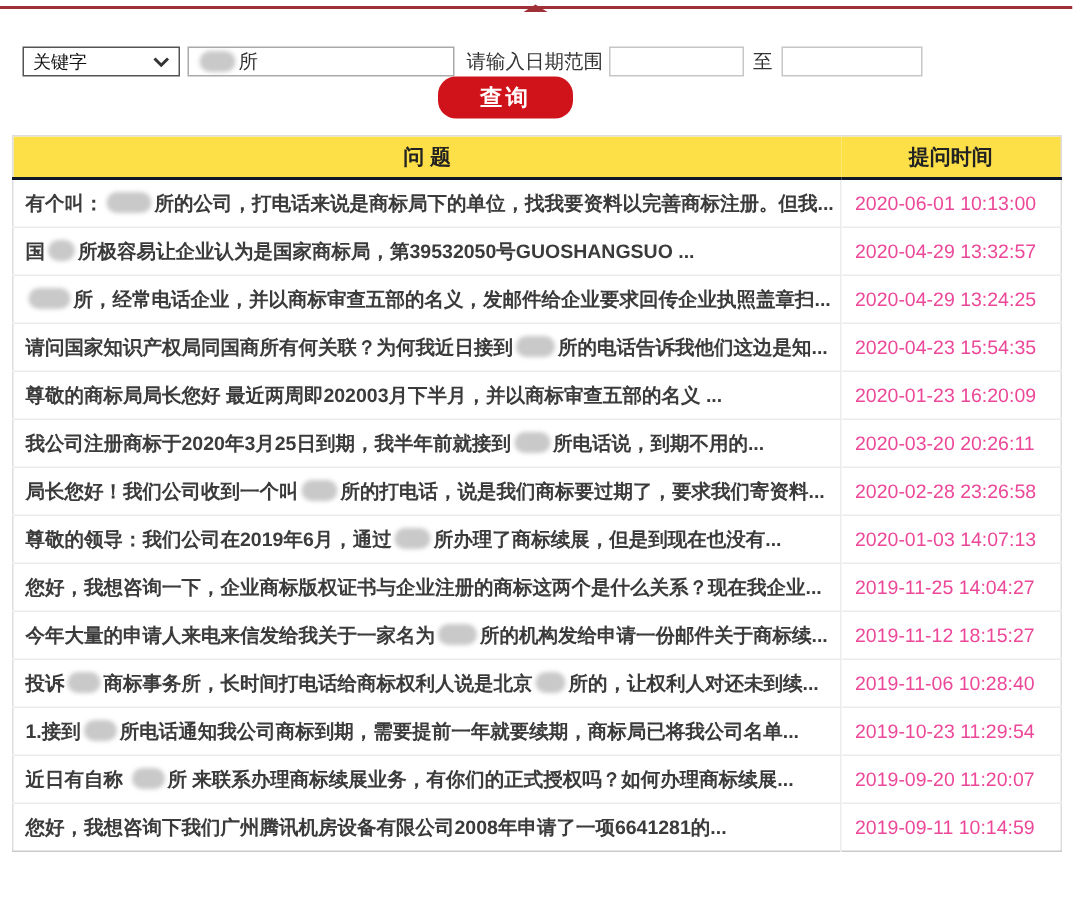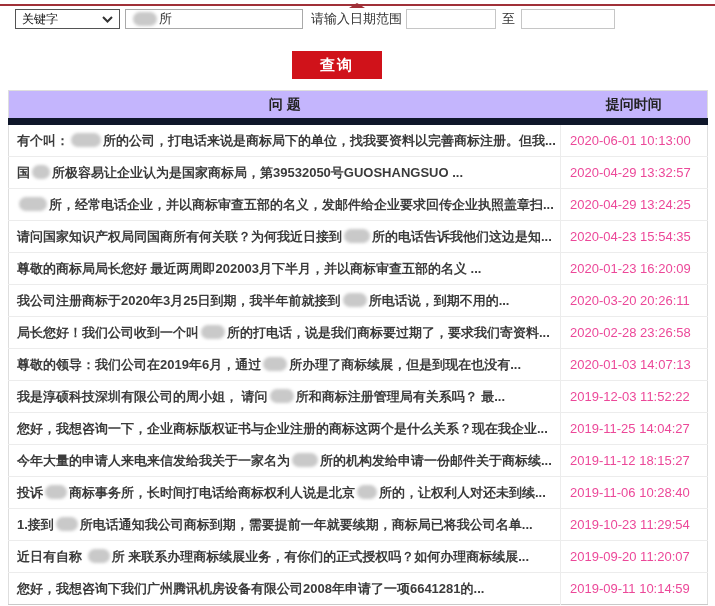--- a/index.html
+++ b/index.html
@@ -7,45 +7,45 @@
     width:715px;height:606px;overflow:hidden;position:relative;
     font-family:"Liberation Sans","DejaVu Sans",sans-serif;
     color:#333;
   }
   
   .top-line{position:absolute;top:4px;left:0;width:715px;height:2px;background:#a03038;}
   .top-tri{position:absolute;top:-1px;left:349px;width:0;height:0;
     border-left:8px solid transparent;border-right:8px solid transparent;
     border-bottom:5px solid #a03038;}
   
-  .form-row{position:absolute;top:8px;left:0;width:715px;height:22px;display:flex;align-items:center;}
+  .form-row{position:absolute;top:30px;left:0;width:715px;height:22px;display:flex;align-items:center;}
   .kw-select{margin-left:15px;width:105px;height:20px;border:1px solid #545454;background:#fff;
     display:flex;align-items:center;justify-content:space-between;box-sizing:border-box;
     padding:0 6px;font-size:12px;color:#111;cursor:default;}
   .kw-input{margin-left:5px;width:178px;height:20px;border:1px solid #a9a9a9;box-sizing:border-box;
     display:flex;align-items:center;padding:0 5px;font-size:13px;color:#333;background:#fff;}
   .date-label{margin-left:8px;font-size:13px;color:#333;white-space:nowrap;text-align:right;}
   .date-input{margin-left:4px;width:90px;height:20px;border:1px solid #c6c6c6;box-sizing:border-box;
     font-size:12px;padding:0 4px;outline:none;}
   .to-label{margin-left:6px;margin-right:2px;font-size:13px;color:#333;}
   .date-input2{width:94px;}
   .submit-btn{position:absolute;top:51px;left:292px;width:90px;height:28px;
-    background:#d0121a;color:#fff;border:none;border-radius:0;
+    background:#d0121a;color:#fff;border:none;border-radius:12px;
     font-size:15px;font-weight:bold;letter-spacing:2px;cursor:pointer;
     font-family:"Liberation Sans","DejaVu Sans",sans-serif;}
   
   .redact{display:inline-block;height:14px;background:#c9c9c9;border-radius:7px;
     filter:blur(1.5px);vertical-align:-2px;margin:0 2px;}
   
   .qa-table{position:absolute;top:90px;left:8px;width:699px;border-collapse:collapse;table-layout:fixed;
     border:1px solid #dedede;border-bottom:1px solid #c9c9c9;background:#fff;}
   .qa-table col.c1{width:552px;}
   .qa-table col.c2{width:147px;}
-  .qa-table th{height:27px;background:#c4b5fd;font-size:14px;font-weight:bold;color:#222;
-    border-bottom:7px solid #0f172a;padding:0;}
+  .qa-table th{height:27px;background:#fde047;font-size:14px;font-weight:bold;color:#222;
+    border-bottom:2px solid #0f172a;padding:0;}
   .qa-table td{height:31px;border-top:1px solid #ececec;font-size:13px;color:#3b3b3b;
     white-space:nowrap;overflow:hidden;padding:0;}
   .qa-table tbody tr:first-child td{border-top:none;}
   td.q-cell{padding-left:8px;border-right:1px solid #ececec;cursor:pointer;font-weight:bold;}
   td.t-cell{padding-left:9px;color:#ec4899;}
 </style>
 </head>
 <body>
 
 <div class="top-line">
@@ -118,24 +118,20 @@
   <tr>
     <td class="q-cell">局长您好！我们公司收到一个叫<span class="redact" style="width: 24px;"></span>所的打电话，说是我们商标要过期了，要求我们寄资料...</td>
     <td class="t-cell">2020-02-28 23:26:58</td>
   </tr>
 
   <tr>
     <td class="q-cell">尊敬的领导：我们公司在2019年6月，通过<span class="redact" style="width: 24px;"></span>所办理了商标续展，但是到现在也没有...</td>
     <td class="t-cell">2020-01-03 14:07:13</td>
   </tr>
 
-  <tr>
-    <td class="q-cell">我是淳硕科技深圳有限公司的周小姐， 请问<span class="redact" style="width: 24px;"></span>所和商标注册管理局有关系吗？ 最...</td>
-    <td class="t-cell">2019-12-03 11:52:22</td>
-  </tr>
 
   <tr>
     <td class="q-cell">您好，我想咨询一下，企业商标版权证书与企业注册的商标这两个是什么关系？现在我企业...</td>
     <td class="t-cell">2019-11-25 14:04:27</td>
   </tr>
 
   <tr>
     <td class="q-cell">今年大量的申请人来电来信发给我关于一家名为<span class="redact" style="width: 26px;"></span>所的机构发给申请一份邮件关于商标续...</td>
     <td class="t-cell">2019-11-12 18:15:27</td>
   </tr>

